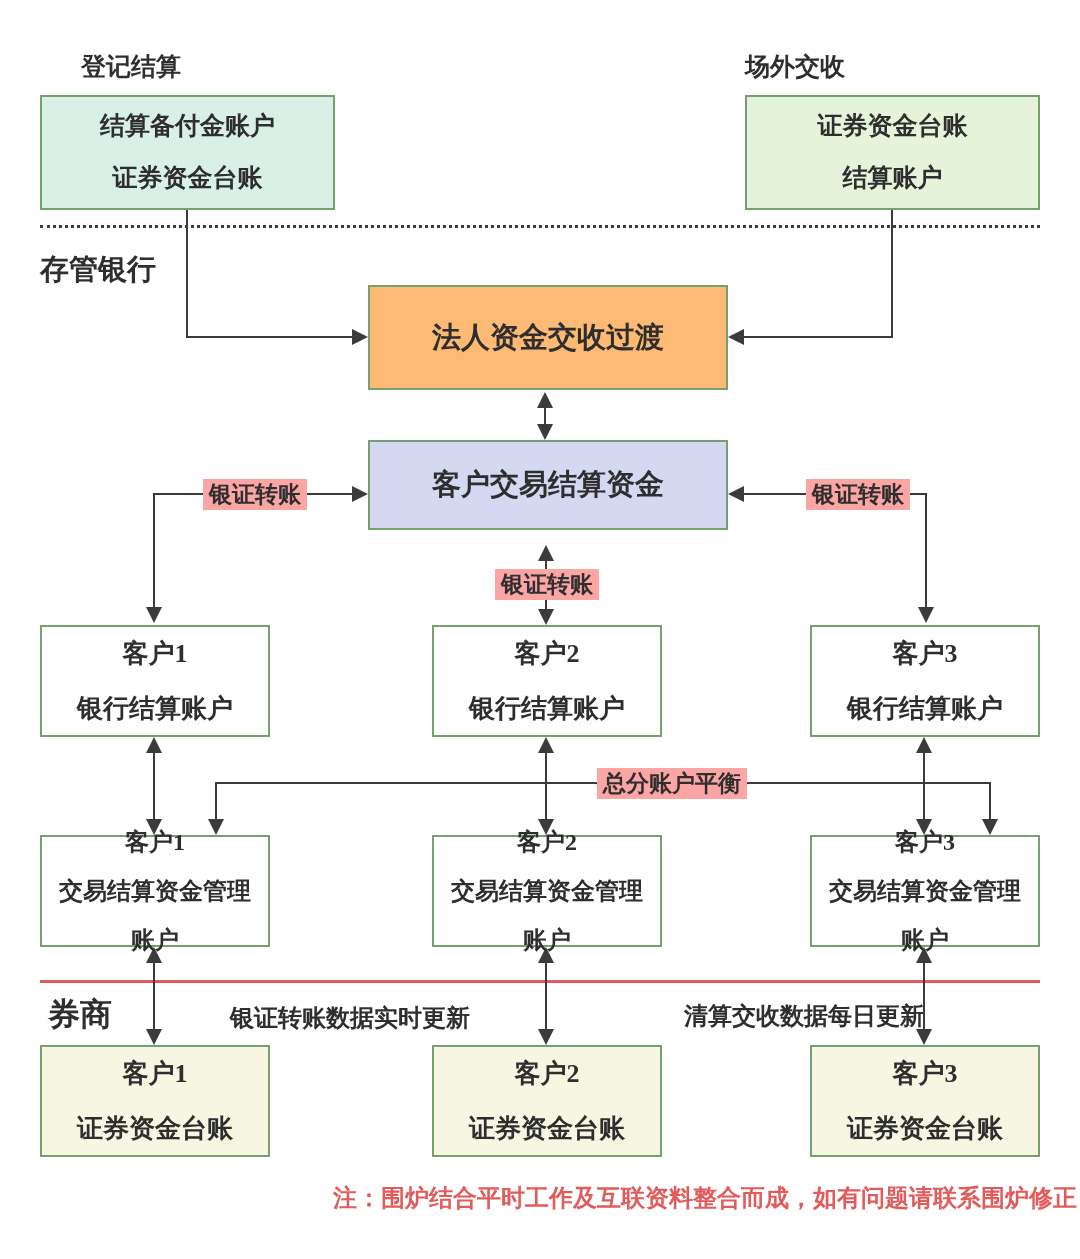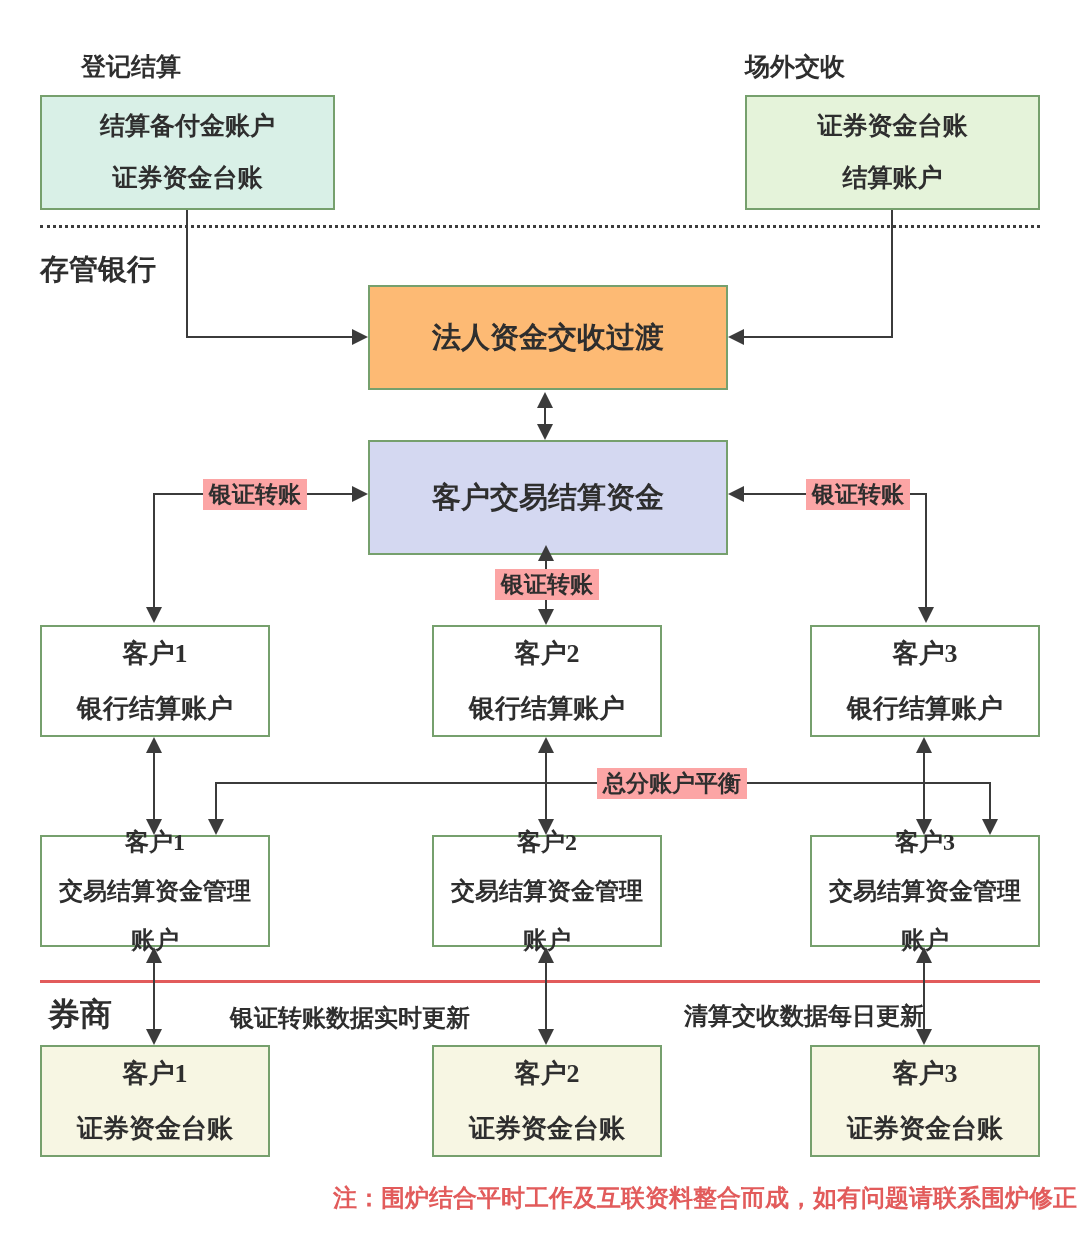--- a/index.html
+++ b/index.html
@@ -77,21 +77,21 @@
   <div class="ah ah-left" style="left:728px;top:329px;"></div>
 
   <div class="box fill-pink" style="left:368px;top:285px;width:360px;height:105px;font-size:29px;">
     <span>法人资金交收过渡</span>
   </div>
 
   <div class="ah ah-up" style="left:537px;top:392px;"></div>
   <div class="vline" style="left:544px;top:406px;height:26px;"></div>
   <div class="ah ah-down" style="left:537px;top:424px;"></div>
 
-  <div class="box fill-blue" style="left:368px;top:440px;width:360px;height:115px;font-size:29px;">
+  <div class="box fill-blue" style="left:368px;top:440px;width:360px;height:90px;font-size:29px;">
     <span>客户交易结算资金</span>
   </div>
 
   <div class="hline" style="left:153px;top:493px;width:200px;"></div>
   <div class="ah ah-right" style="left:352px;top:486px;"></div>
   <div class="vline" style="left:153px;top:494px;height:115px;"></div>
   <div class="ah ah-down" style="left:146px;top:607px;"></div>
   <div class="edge-label" style="left:255px;top:479px;">银证转账</div>
 
   <div class="hline" style="left:744px;top:493px;width:183px;"></div>

